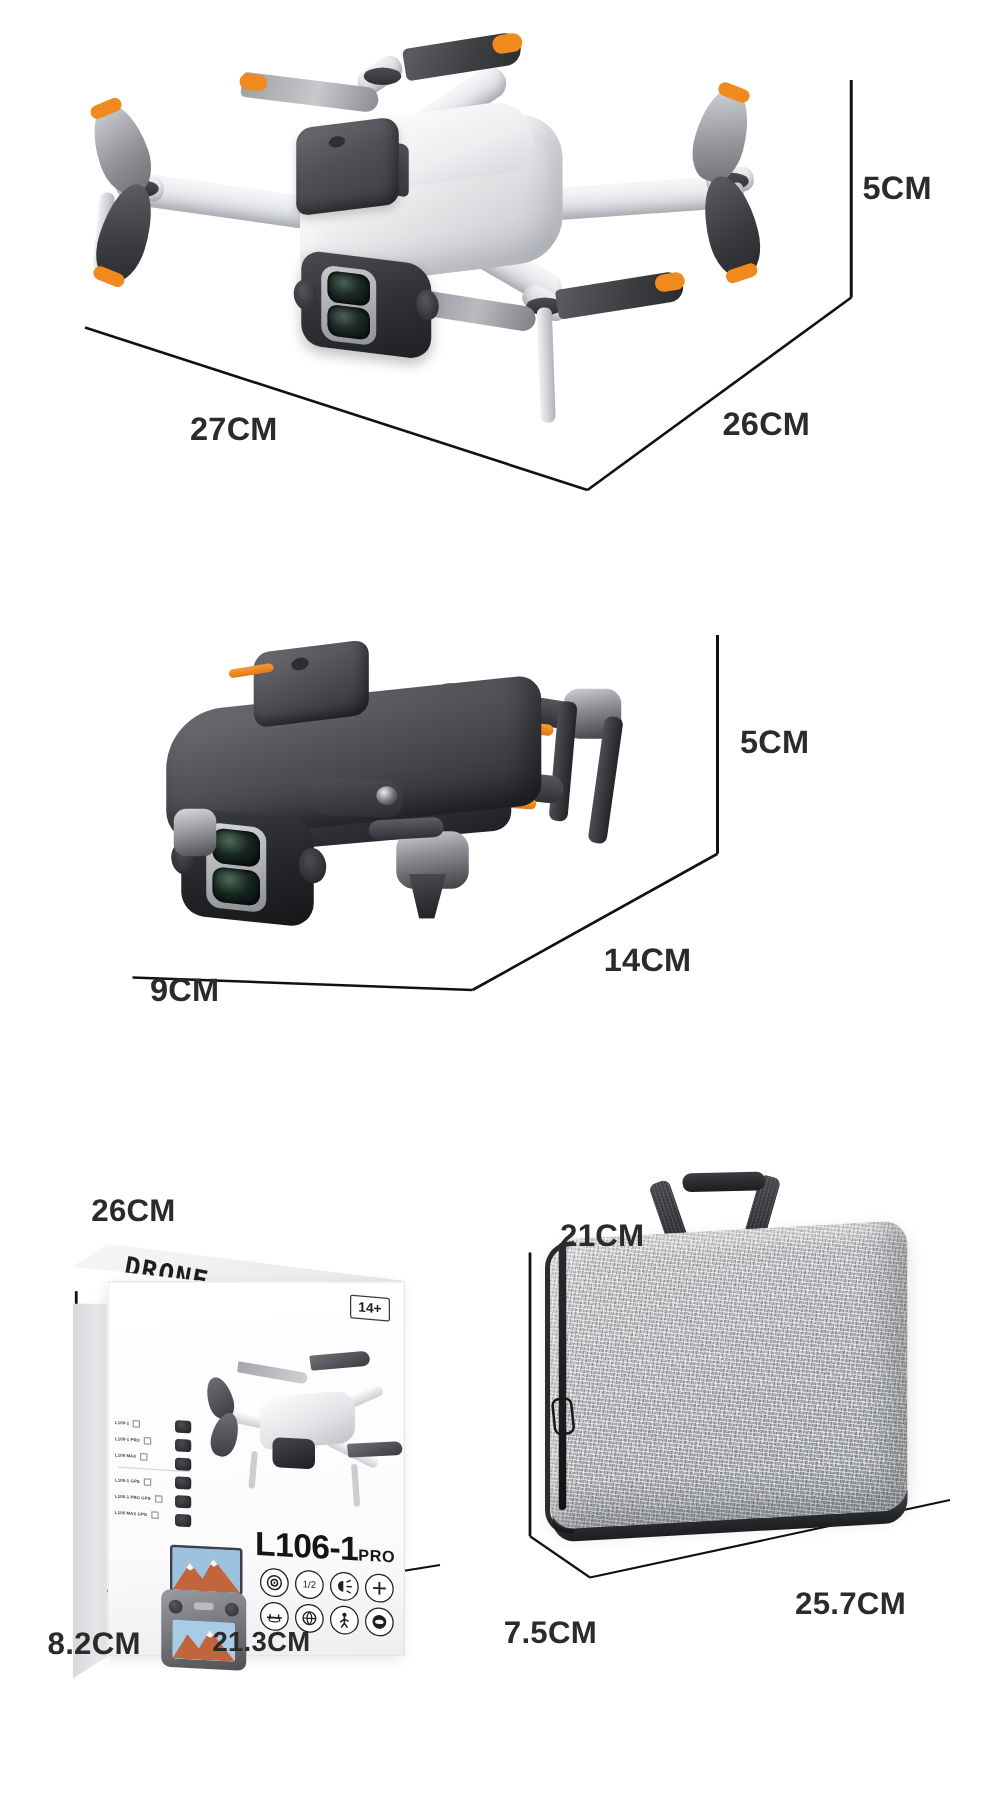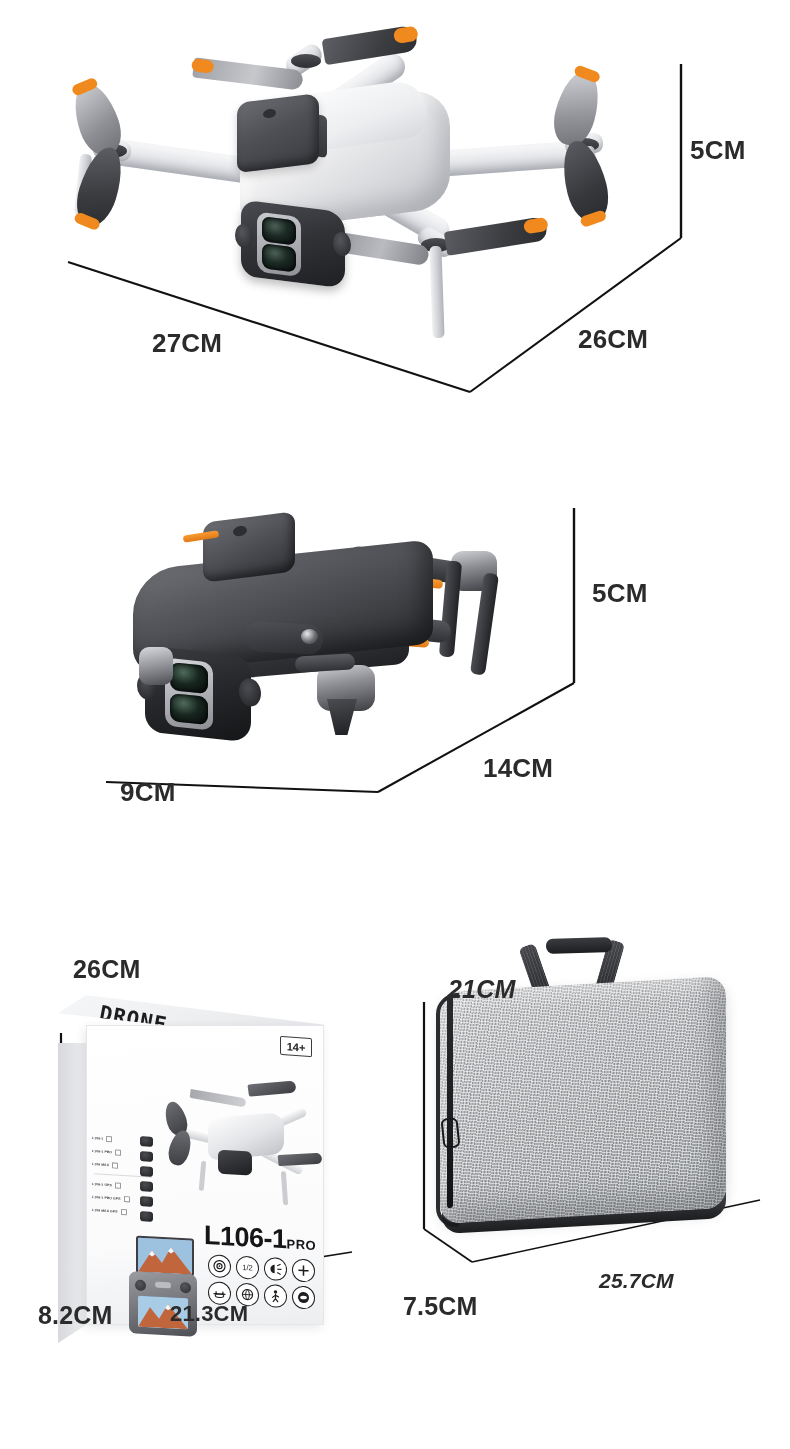--- a/index.html
+++ b/index.html
@@ -605,18 +605,18 @@
       <div class="case-grip"></div>
       <div class="case-anchorL"></div>
       <div class="case-anchorR"></div>
       <div class="case-bot"></div>
       <div class="case-body"></div>
       <div class="case-edge"></div>
       <div class="case-zip2"></div>
       <div class="case-pull"></div>
     </div>
 
-    <div class="dim-label" style="left:448px;top:85px;font-size:25px;font-style:italic;">21CM</div>
+    <div class="dim-label" style="left:448px;top:85px;font-size:25px;">21CM</div>
     <div class="dim-label" style="left:403px;top:402px;font-size:25px;">7.5CM</div>
-    <div class="dim-label" style="left:599px;top:379px;font-size:21px;font-style:italic;">25.7CM</div>
+    <div class="dim-label" style="left:636px;top:379px;font-size:25px;">25.7CM</div>
   </div>
 
 </div>
 
 </body></html>

